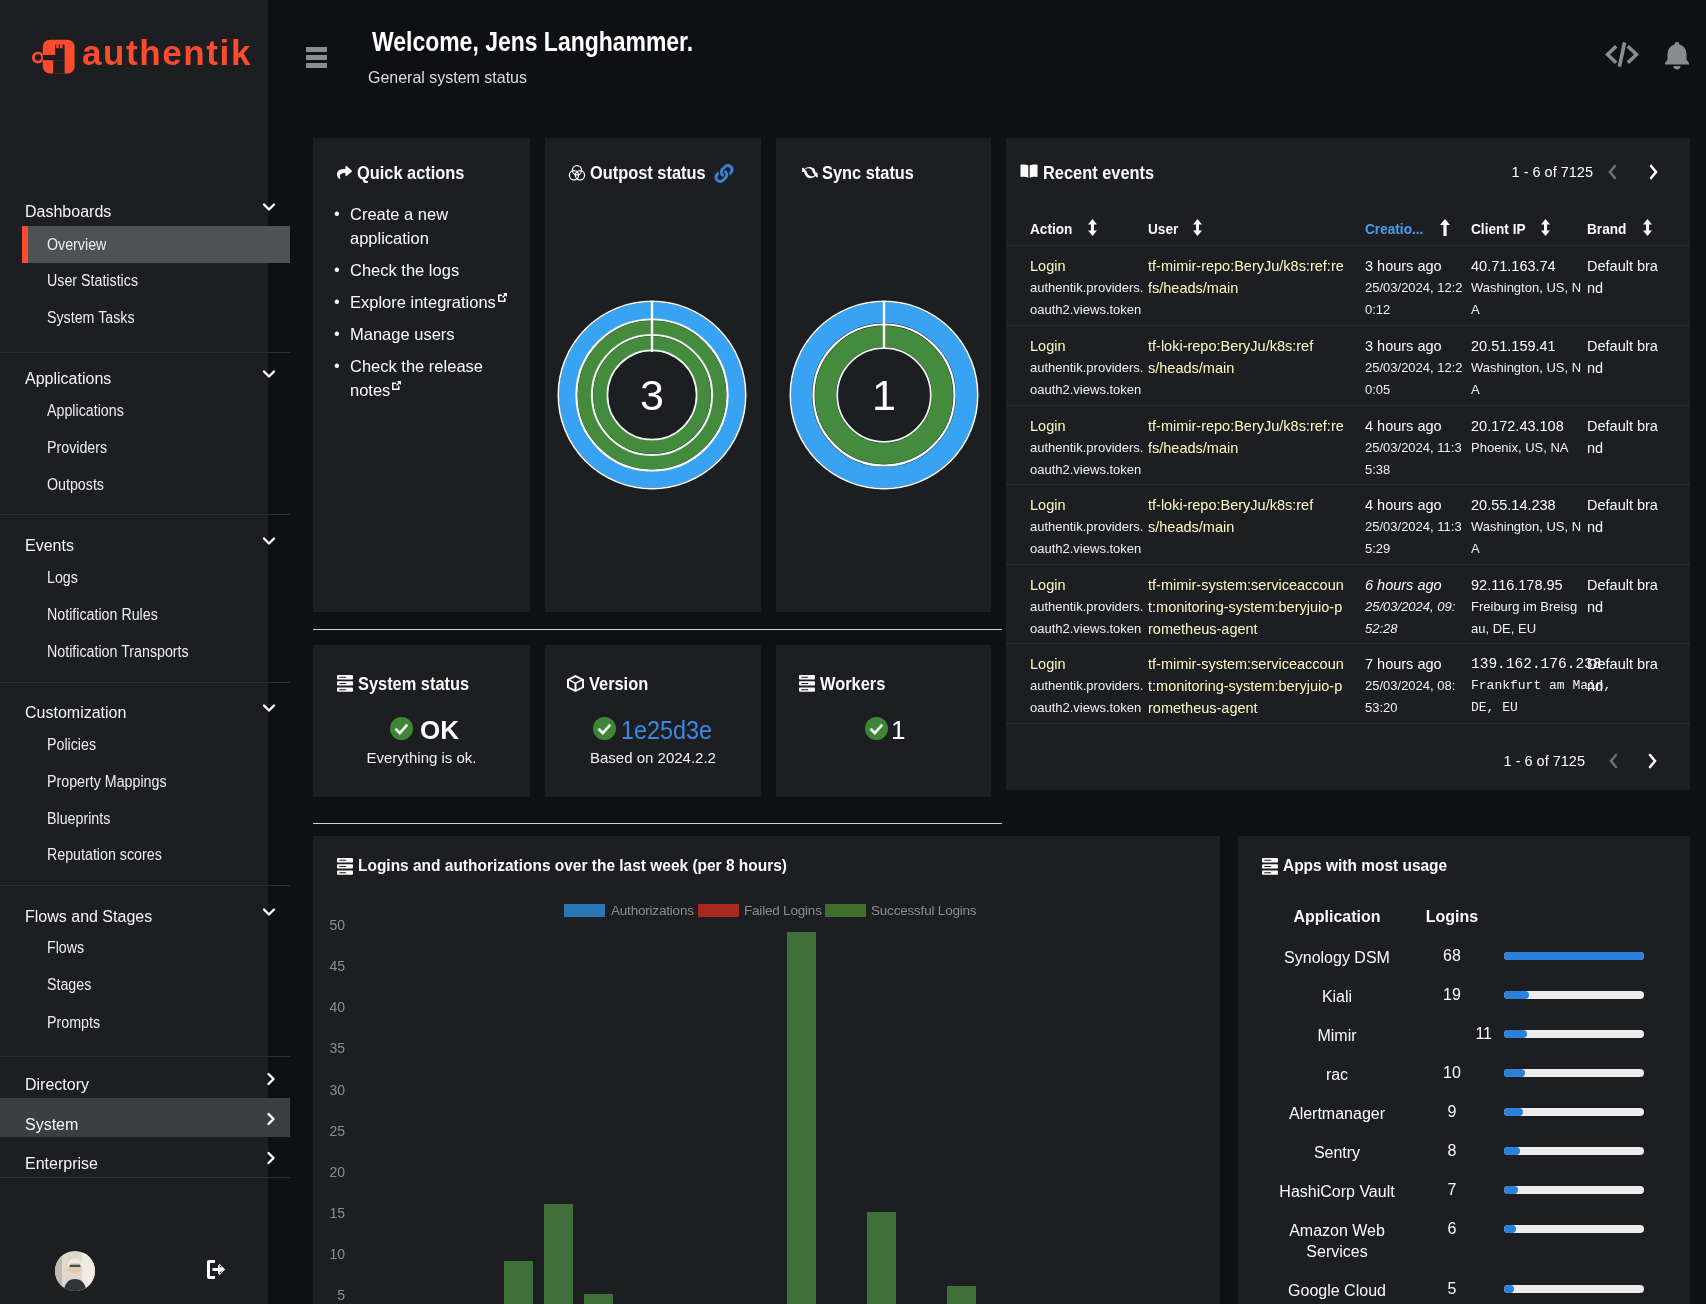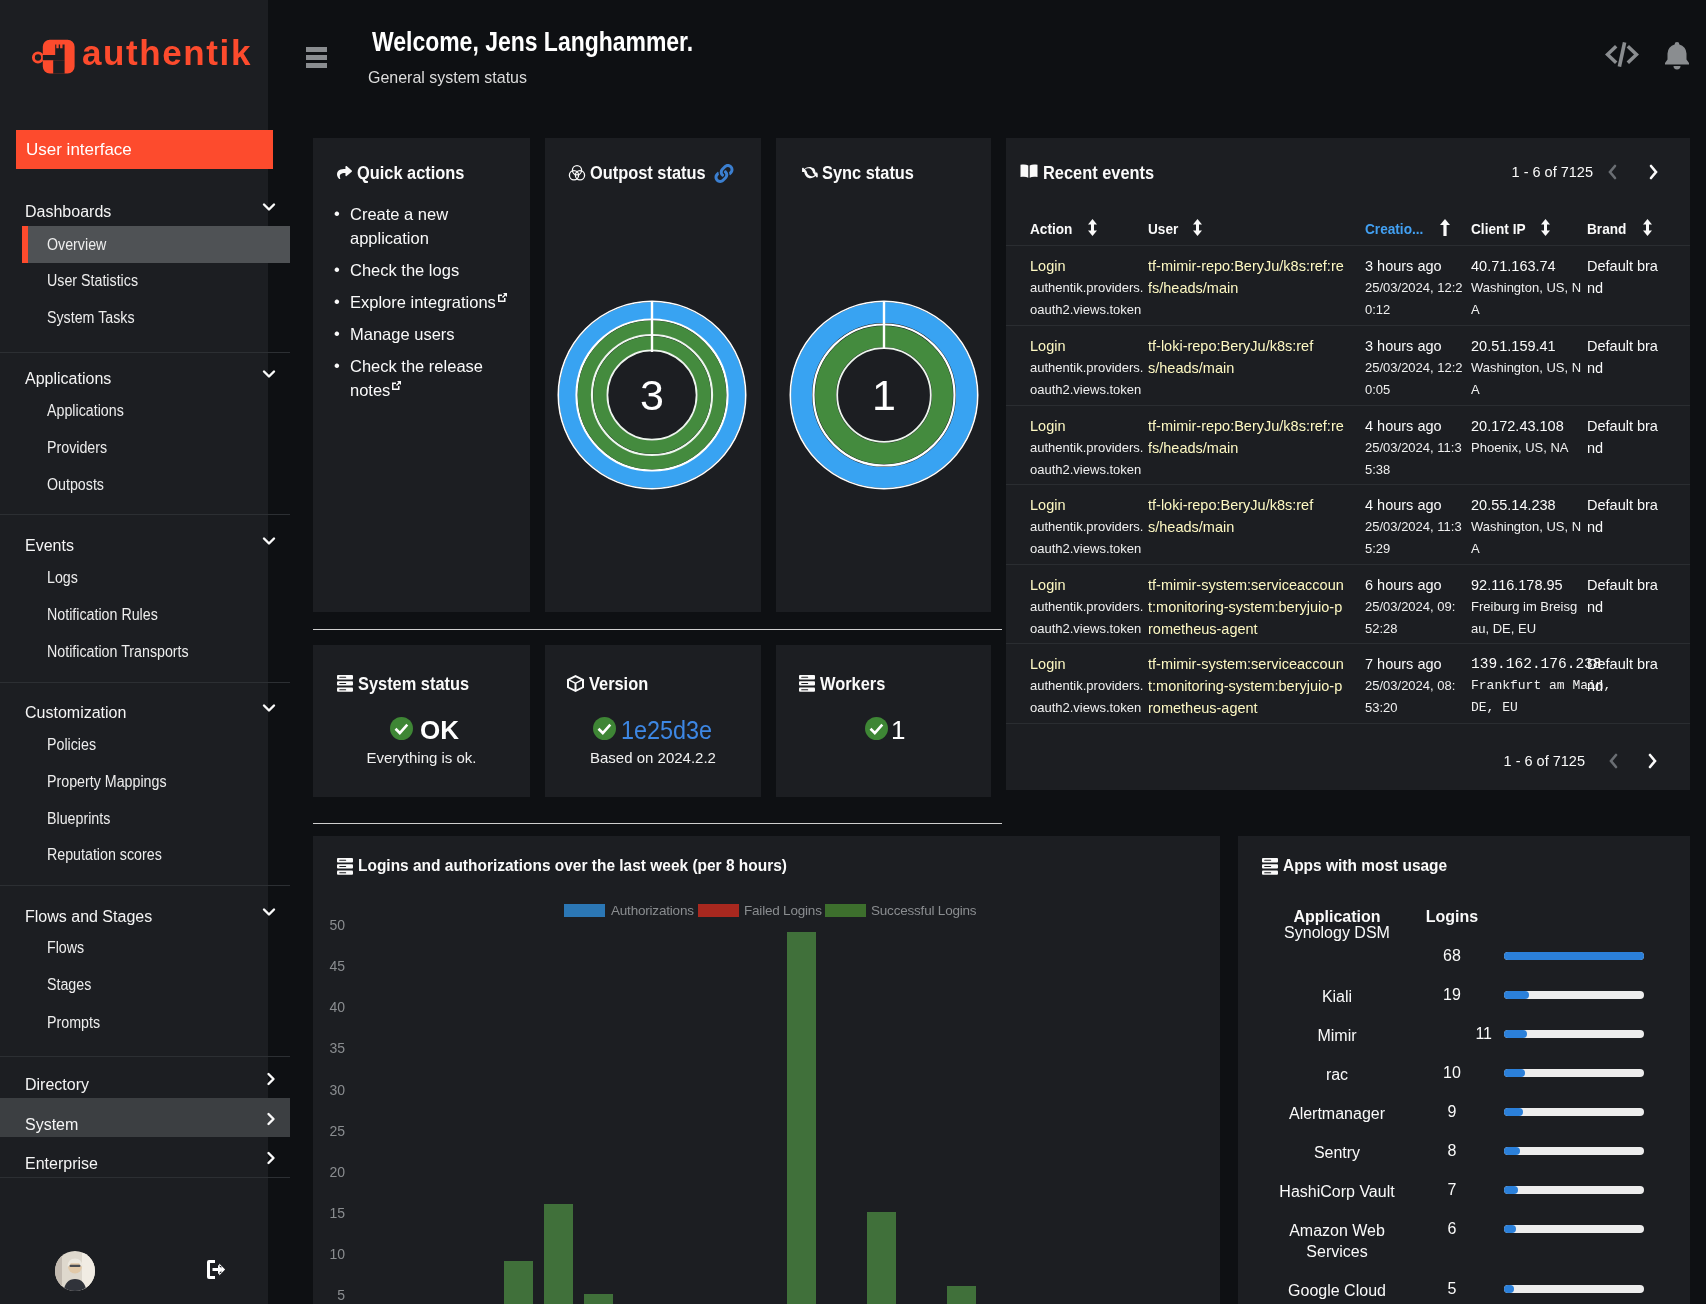--- a/index.html
+++ b/index.html
@@ -27,23 +27,20 @@
     <circle cx="10" cy="22.5" r="4.6" fill="none" stroke="#fd4b2d" stroke-width="2.9"></circle>
     <path d="M21.8 4.8 h17.8 a7 7 0 0 1 7 7 v19.8 a7 7 0 0 1 -7 7 h-17.8 a7 7 0 0 1 -7 -7 v-19.8 a7 7 0 0 1 7 -7 z" fill="#fd4b2d"></path>
     <g fill="#1c1e22">
       <rect x="14.8" y="20" width="21.8" height="5.2"></rect>
       <path d="M27.2 9.5 h1.1 v3.8 h2.4 v-3.8 h1.4 v3.8 h2.4 v-3.8 h2.1 v10.5 h-9.4 z"></path>
       <rect x="25.2" y="25.2" width="11.4" height="13.4"></rect>
     </g>
     <text x="54" y="30" font-family="Liberation Sans, sans-serif" font-size="35" font-weight="bold" fill="#fd4b2d" letter-spacing="1.6">authentik</text>
   </svg>
 
-  <div class="abs" style="left:16px;top:130px;width:257px;height:39px;background:#fd4b2d;">
-    <div class="abs" style="left:10px;top:10px;font-size:17px;color:#fff;">User interface</div>
-  </div>
 
   <div class="nav-h" style="top:196px;">Dashboards</div>
   <svg class="chev-d" style="left:262px;top:200px" viewBox="0 0 14 14">
       <path d="M2 4.5 L7 9.5 L12 4.5" fill="none" stroke="#fafafa" stroke-width="2.4" stroke-linecap="round" stroke-linejoin="round"></path>
     </svg>
   <div class="abs" style="left:22px;top:226px;width:268px;height:37px;background:#4f5255;border-left:6px solid #fd4b2d;"></div>
   <div class="nav-i" style="top:236px;">Overview</div>
   <div class="nav-i" style="top:272px;">User Statistics</div>
   <div class="nav-i" style="top:309px;">System Tasks</div>
 
@@ -344,21 +341,21 @@
 <div class="abs" style="left:1030px;top:574px;width:112px;">
     <div class="tl1 lnk">Login</div>
     <div class="tl2">authentik.providers.</div>
     <div class="tl2">oauth2.views.token</div>
   </div>
 <div class="abs" style="left:1148px;top:574px;width:210px;">
     <div class="tl1 lnk">tf-mimir-system:serviceaccoun</div>
     <div class="tl1 lnk">t:monitoring-system:beryjuio-p</div>
     <div class="tl1 lnk">rometheus-agent</div>
   </div>
-<div class="abs" style="left:1365px;top:574px;width:100px;">
+<div class="abs" style="left:1365px;top:574px;width:100px;font-style:italic;">
     <div class="tl1">6 hours ago</div>
     <div class="tl2">25/03/2024, 09:</div>
     <div class="tl2">52:28</div>
   </div>
 <div class="abs" style="left:1471px;top:574px;width:108px;">
     <div class="tl1">92.116.178.95</div>
     <div class="tl2">Freiburg im Breisg</div>
     <div class="tl2">au, DE, EU</div>
   </div>
 <div class="abs" style="left:1587px;top:574px;width:90px;">
@@ -500,21 +497,21 @@
     <g fill="#1c1e22">
       <rect x="2.2" y="1.8" width="7" height="1" rx="0.5"></rect>
       <rect x="2.2" y="8" width="7" height="1" rx="0.5"></rect>
       <rect x="2.2" y="14.2" width="7" height="1" rx="0.5"></rect>
     </g>
 </svg>
 <div class="ct abs" style="left:1283px;top:856px;font-size:17px;">Apps with most usage</div>
 
 <div class="abs" style="left:1262px;top:908px;width:150px;text-align:center;font-size:16px;font-weight:bold;">Application</div>
 <div class="abs" style="left:1412px;top:908px;width:80px;text-align:center;font-size:16px;font-weight:bold;">Logins</div>
-<div class="abs" style="left:1262px;top:922px;width:150px;text-align:center;font-size:16px;line-height:21px;">Synology DSM</div>
+<div class="abs" style="left:1262px;top:947px;width:150px;text-align:center;font-size:16px;line-height:21px;">Synology DSM</div>
 <div class="abs" style="left:1412px;top:947px;width:80px;text-align:center;font-size:16px;">68</div>
 <div class="abs" style="left:1504px;top:952px;width:140px;height:8px;background:#ededed;border-radius:4px;">
     <div style="position:absolute;left:0;top:0;height:8px;width:140px;background:#2b80da;border-radius:4px;"></div>
   </div>
 <div class="abs" style="left:1262px;top:986px;width:150px;text-align:center;font-size:16px;line-height:21px;">Kiali</div>
 <div class="abs" style="left:1412px;top:986px;width:80px;text-align:center;font-size:16px;">19</div>
 <div class="abs" style="left:1504px;top:991px;width:140px;height:8px;background:#ededed;border-radius:4px;">
     <div style="position:absolute;left:0;top:0;height:8px;width:25px;background:#2b80da;border-radius:4px;"></div>
   </div>
 <div class="abs" style="left:1262px;top:1025px;width:150px;text-align:center;font-size:16px;line-height:21px;">Mimir</div>

